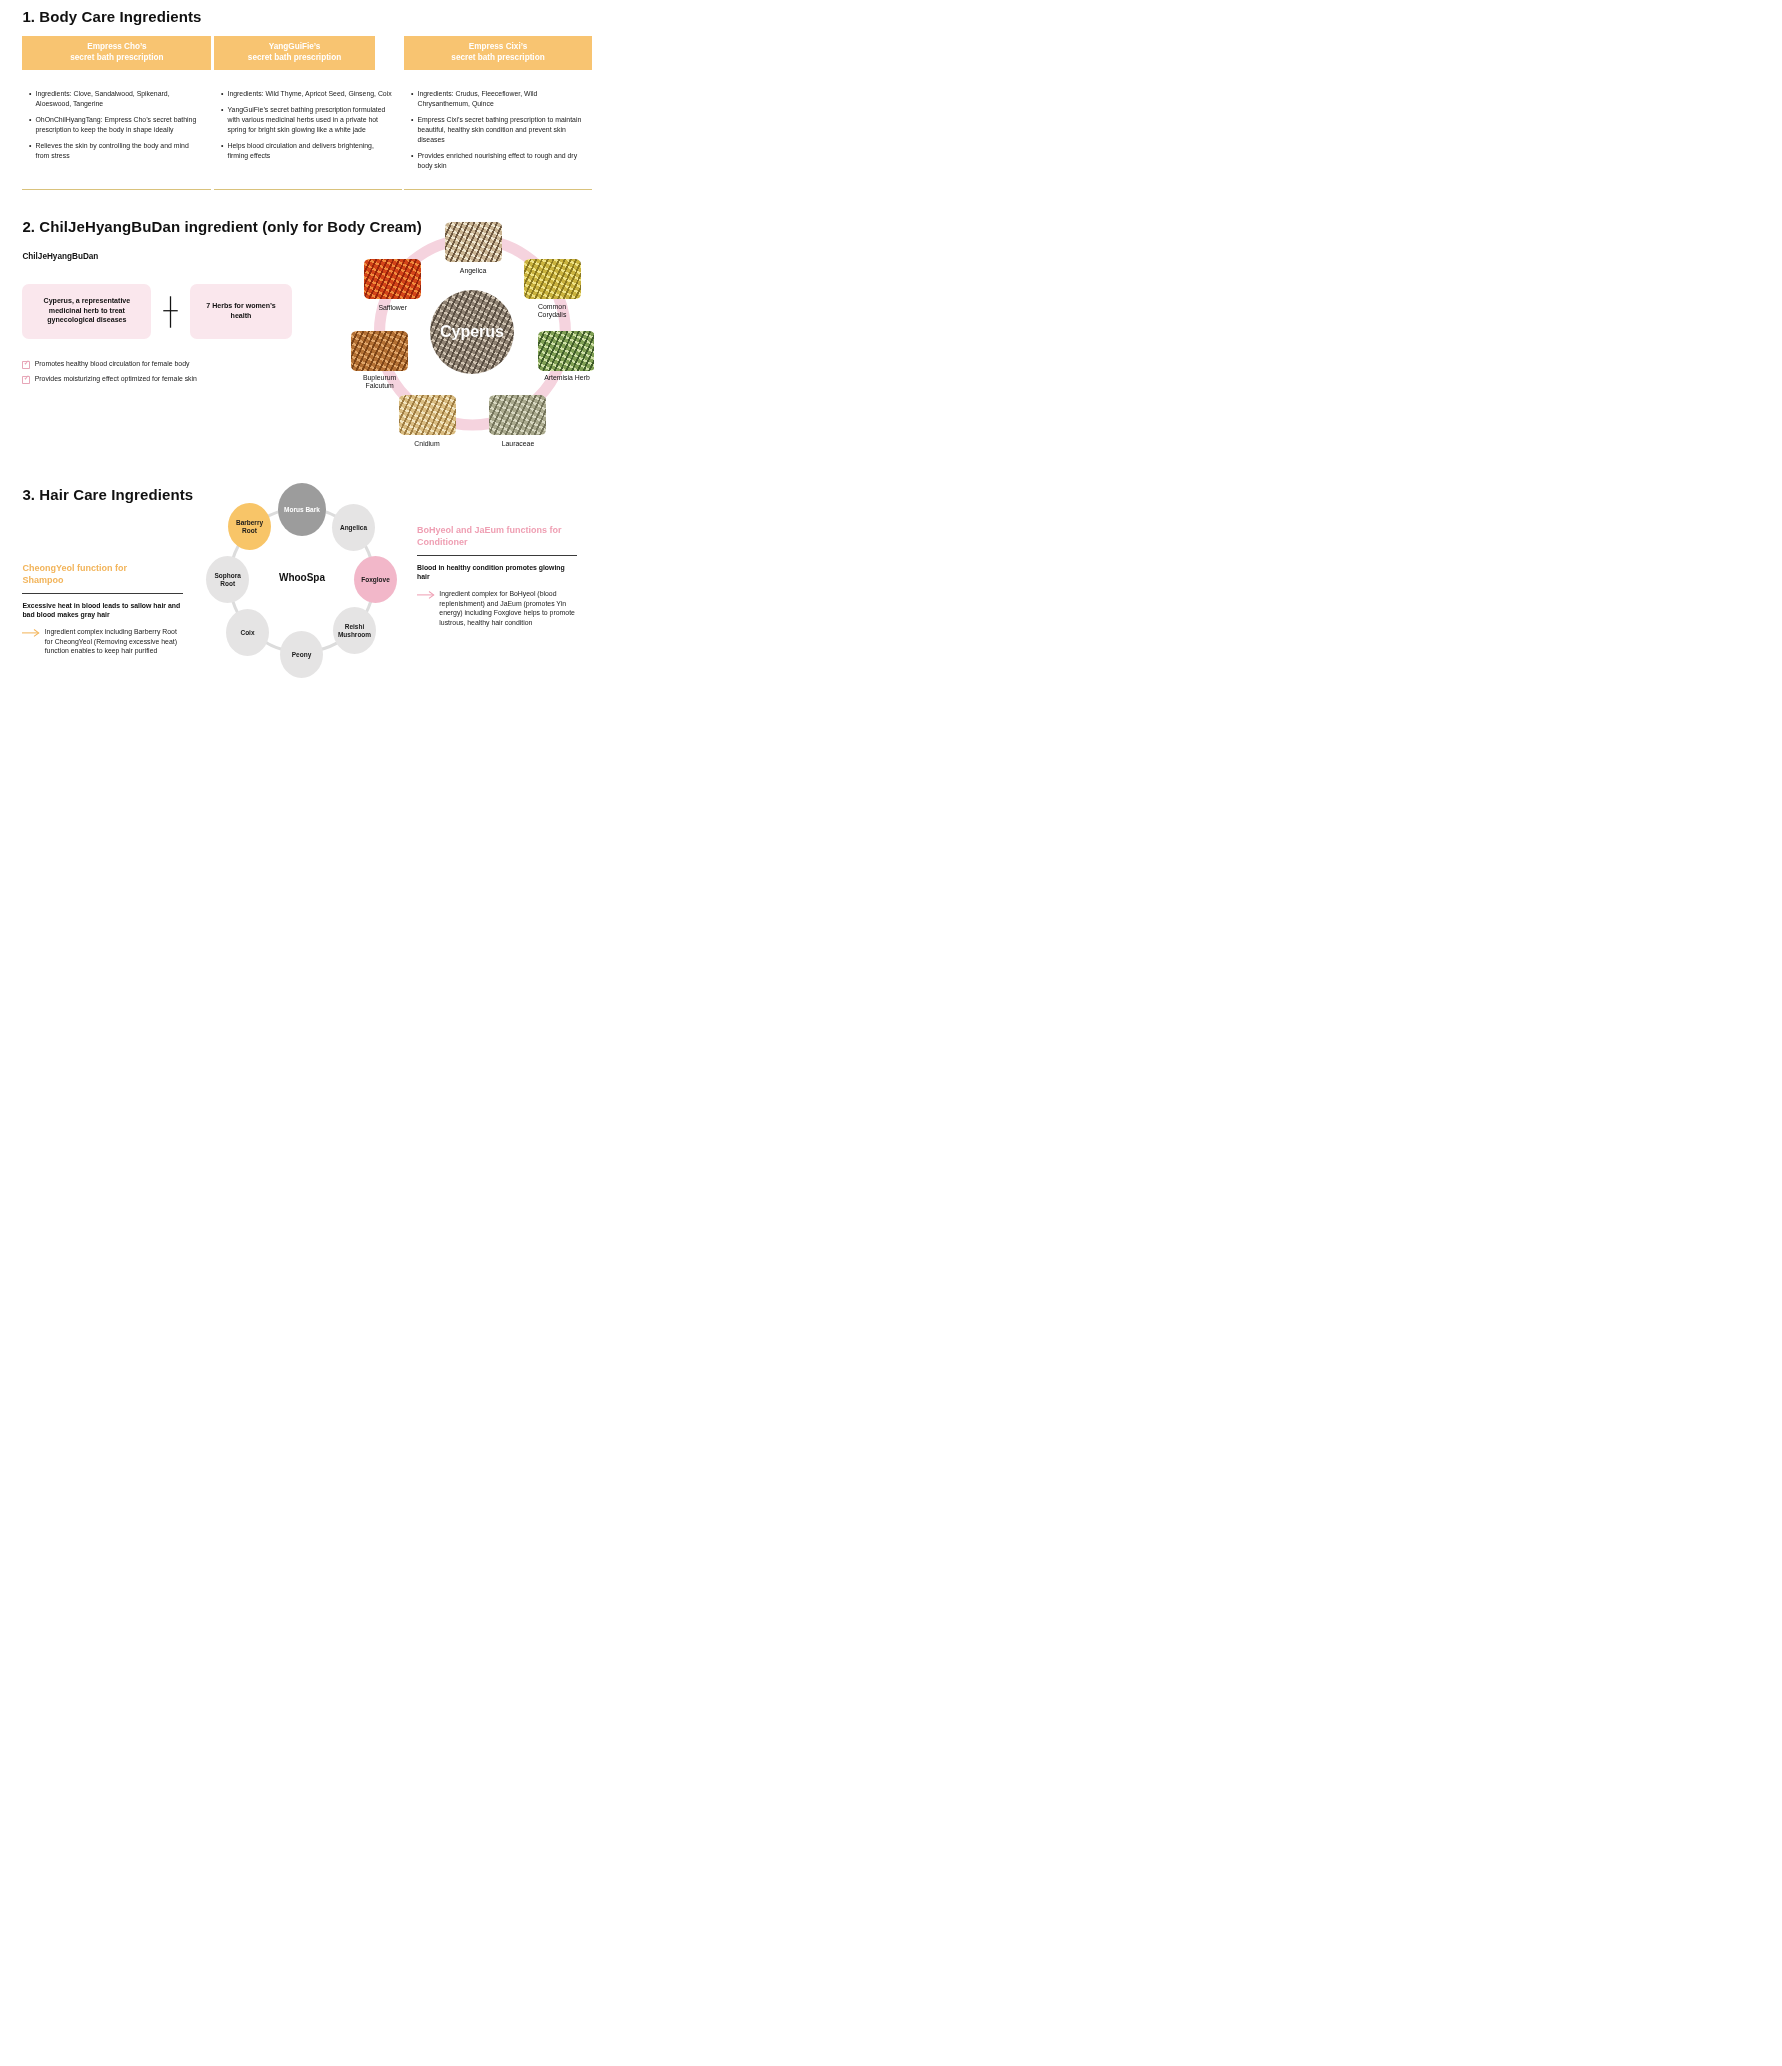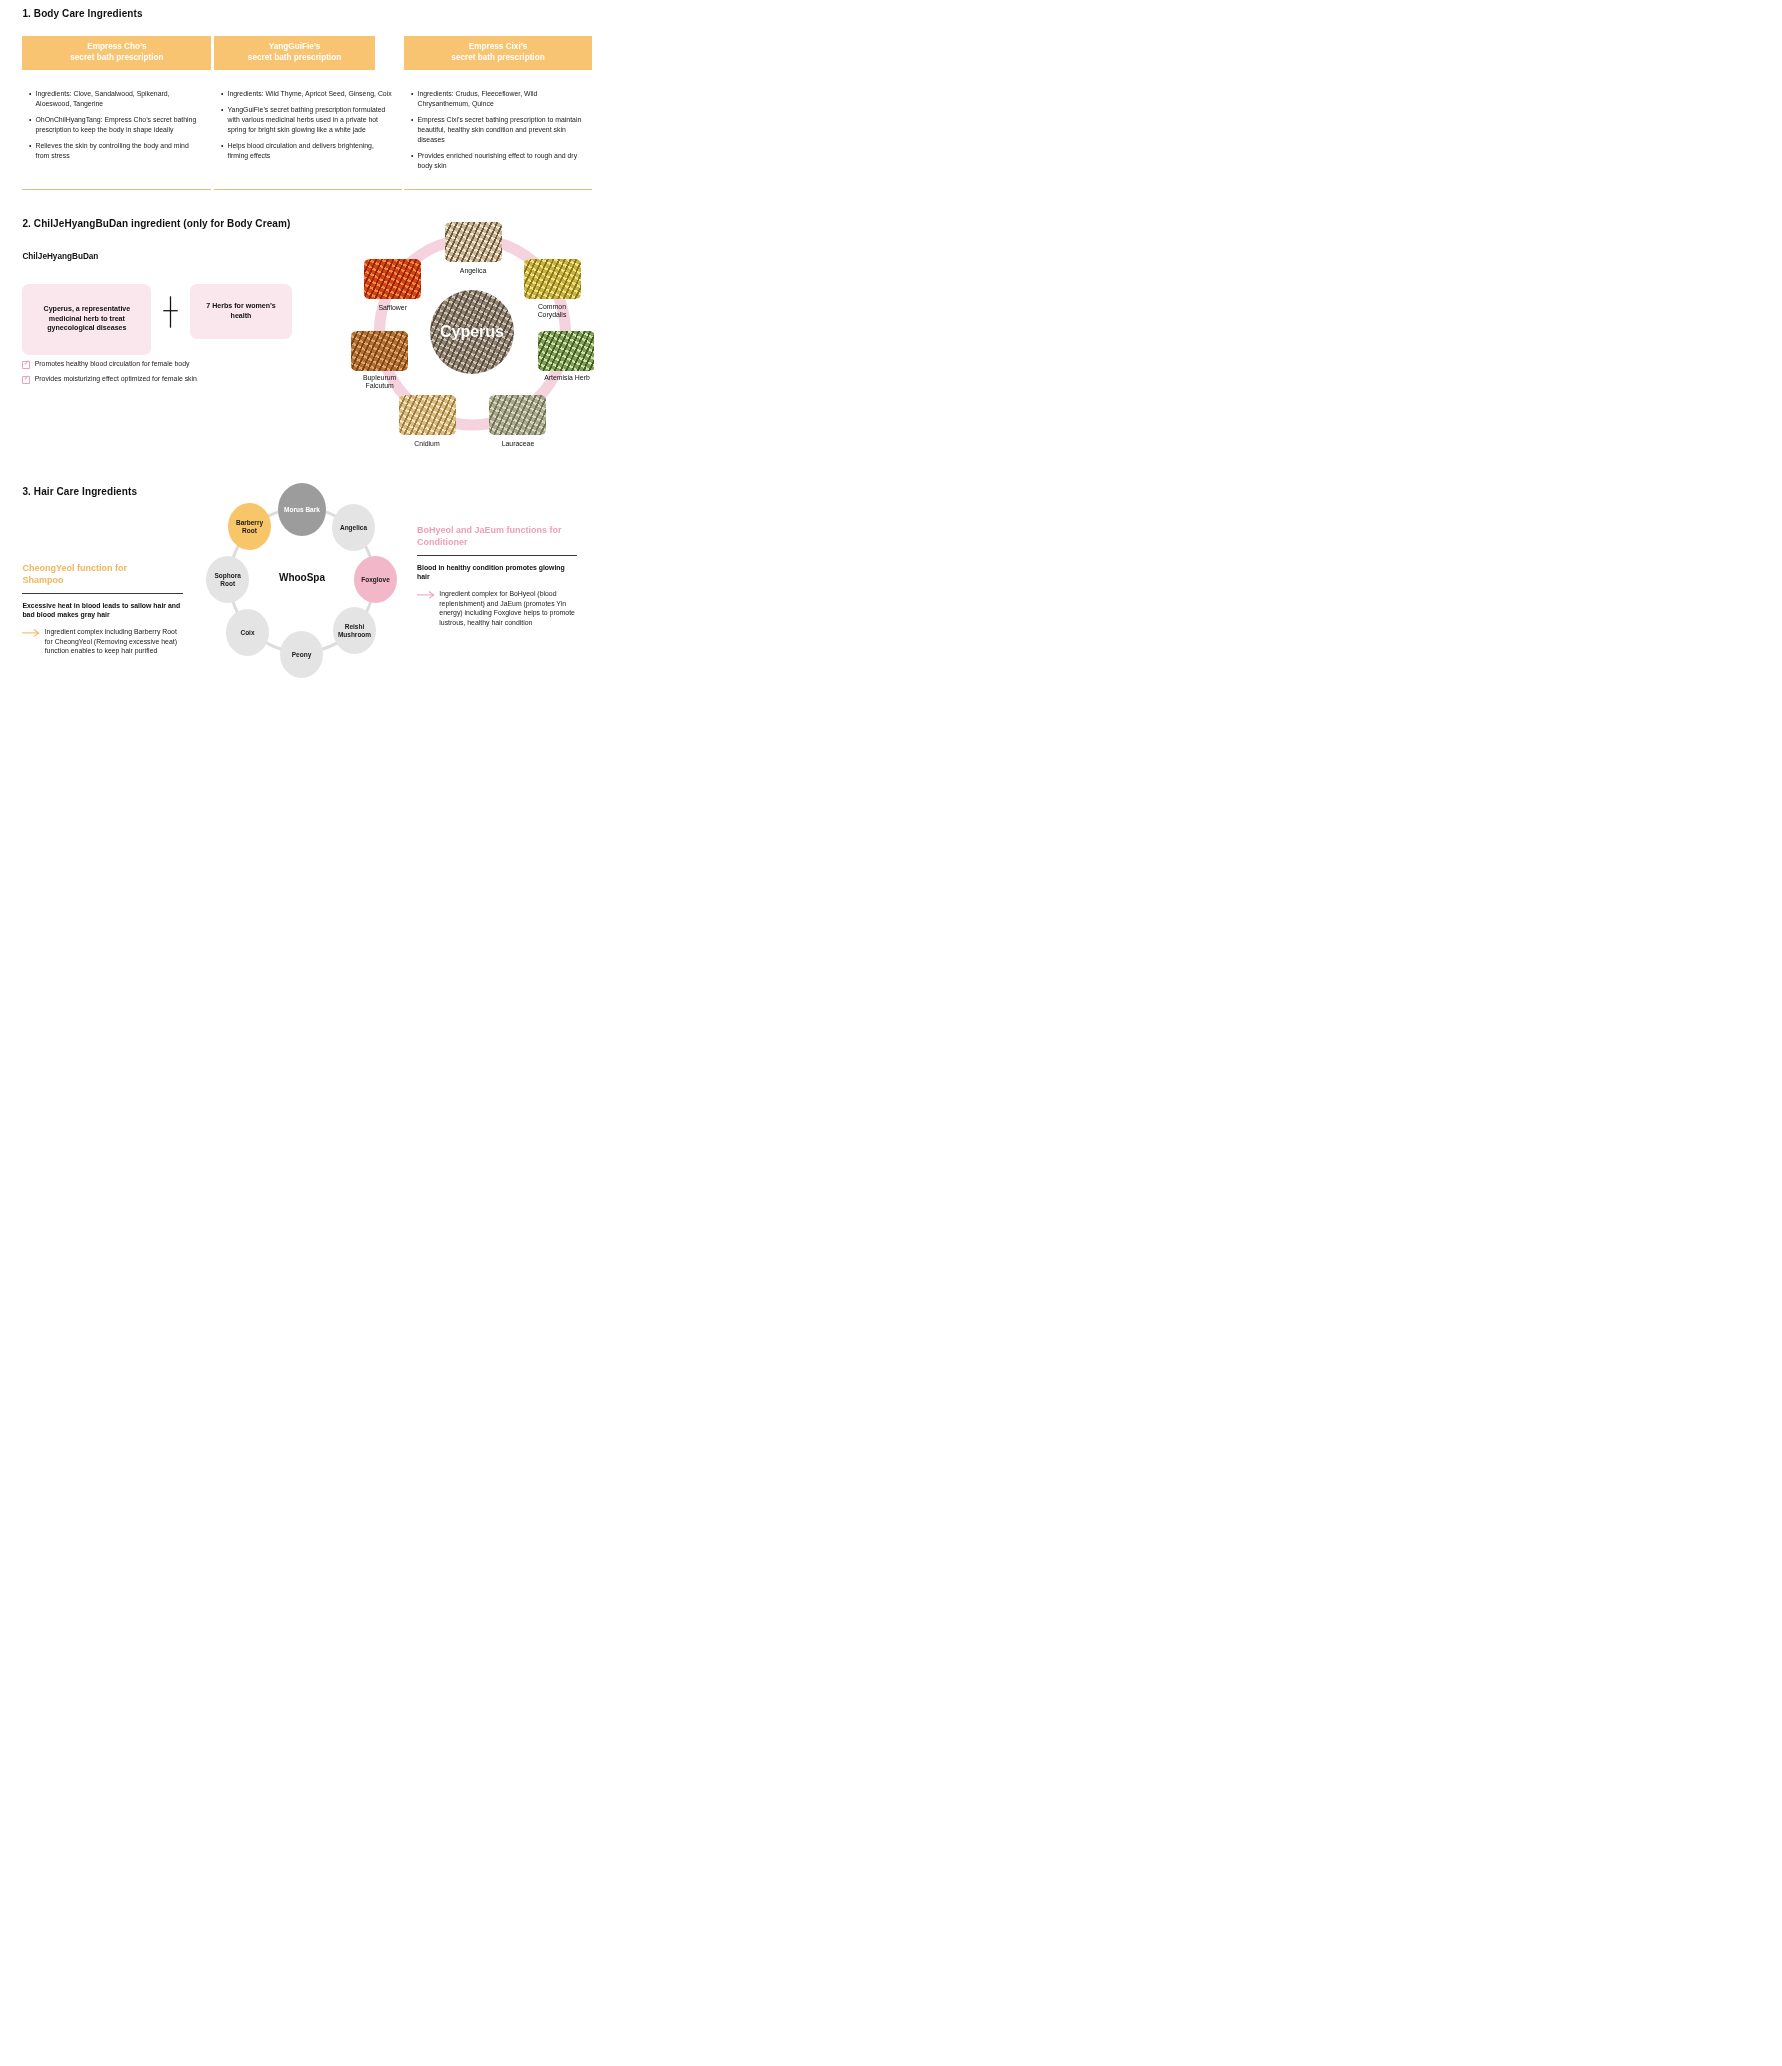--- a/index.html
+++ b/index.html
@@ -3,21 +3,21 @@
 <meta charset="utf-8">
 <style>
   html,body { margin:0; padding:0; background:#ffffff; }
   .page {
     position:relative; width:594px; height:689px; background:#fff;
     font-family:"Liberation Sans", sans-serif; color:#1c1c1c; overflow:hidden;
   }
   .abs { position:absolute; }
 
   
-  .sec-title { font-size:10px; font-weight:700; color:#111; letter-spacing:0.1px; }
+  .sec-title { font-size:15px; font-weight:700; color:#111; letter-spacing:0.1px; }
 
   
   .hdr-box {
     position:absolute; top:36px; height:34px; background:#f8c471;
     display:flex; align-items:center; justify-content:center; text-align:center;
   }
   .hdr-label { color:#fff; font-size:8.2px; font-weight:700; line-height:1.32; white-space:pre-line; }
   .bullets { position:absolute; top:89px; margin:0; padding:0; list-style:none; }
   .bullets li { position:relative; padding-left:6.5px; font-size:6.9px; line-height:1.45; color:#202020; margin-bottom:6px; }
   .bullets li::before { content:"•"; position:absolute; left:0; top:0; color:#202020; }
@@ -121,21 +121,21 @@
     <li>Provides enriched nourishing effect to rough and dry body skin</li>
   </ul>
 
   <div class="gold-rule" style="left:22.4px; width:189px;"></div>
   <div class="gold-rule" style="left:214px; width:188px;"></div>
   <div class="gold-rule" style="left:404px; width:188px;"></div>
 
   <div class="abs sec-title" style="left:22.4px; top:218px;">2. ChilJeHyangBuDan ingredient (only for Body Cream)</div>
   <div class="abs sub-title" style="left:22.4px; top:252px;text-align:right;">ChilJeHyangBuDan</div>
 
-  <div class="pink-box" style="left:22.4px; top:284px; width:129px; height:71px;">
+  <div class="pink-box" style="left:22.4px; top:284px; width:129px; height:55px;">
     <div class="txt">Cyperus, a representative medicinal herb to treat gynecological diseases</div>
   </div>
 
   <svg class="abs" style="left:162px; top:295px;" width="17" height="34" viewBox="0 0 40 78">
     <line x1="20" y1="2" x2="20" y2="76" stroke="#141414" stroke-width="3"></line>
     <line x1="3" y1="36" x2="37" y2="36" stroke="#141414" stroke-width="3"></line>
   </svg>
 
   <div class="pink-box" style="left:190px; top:284px; width:102px; height:55px;">
     <div class="txt">7 Herbs for women’s health</div>

